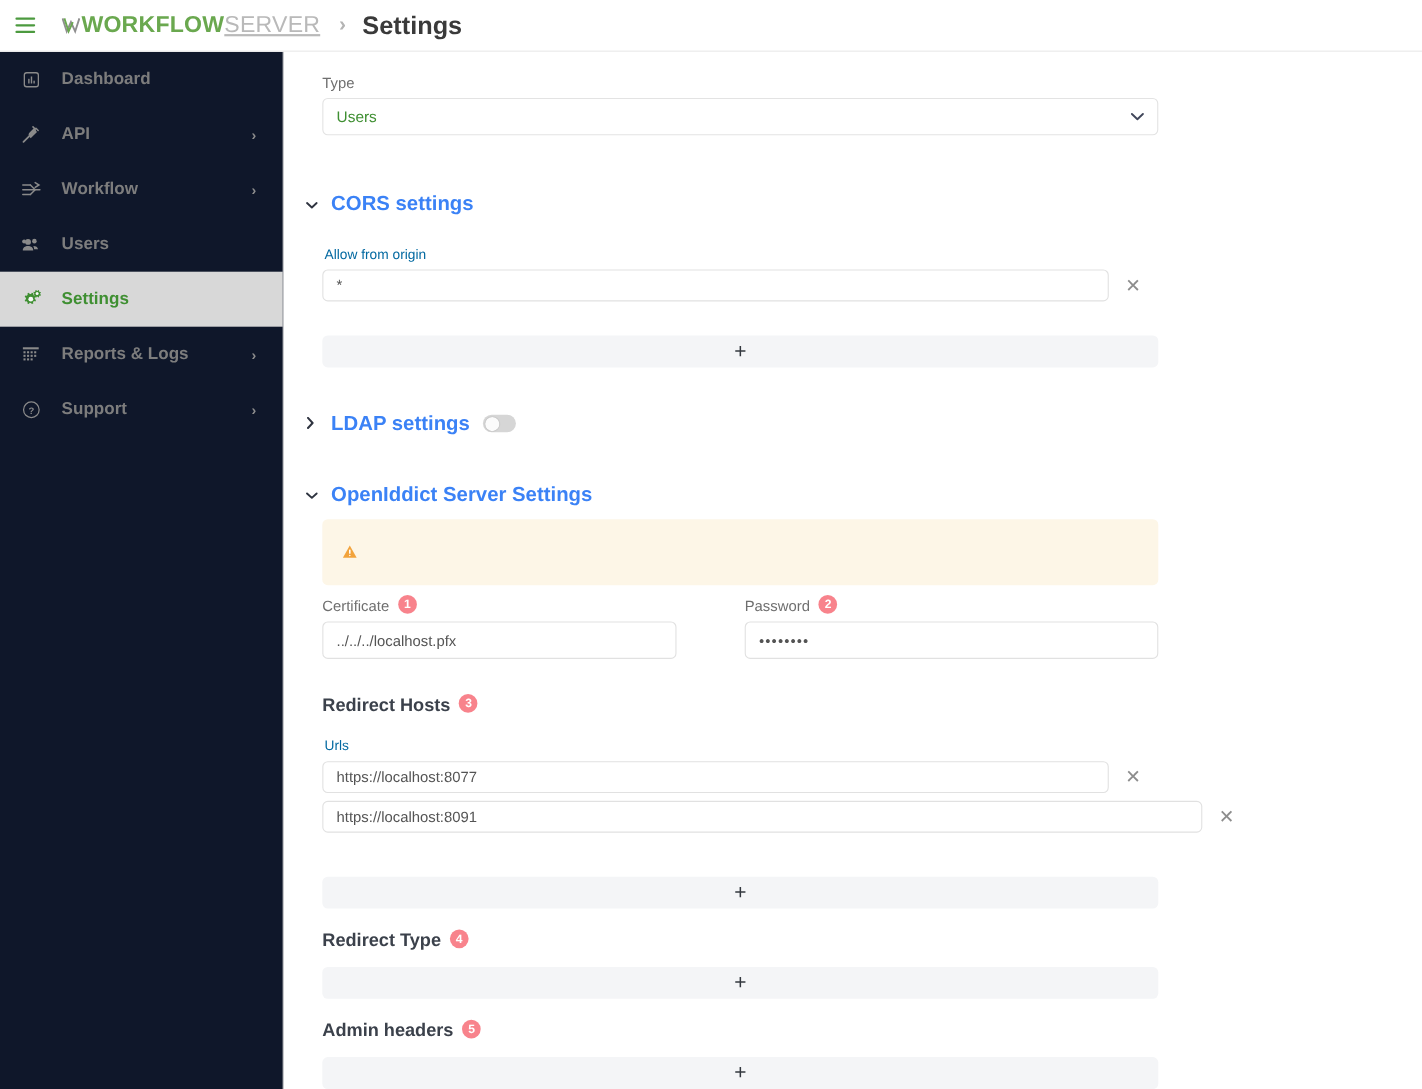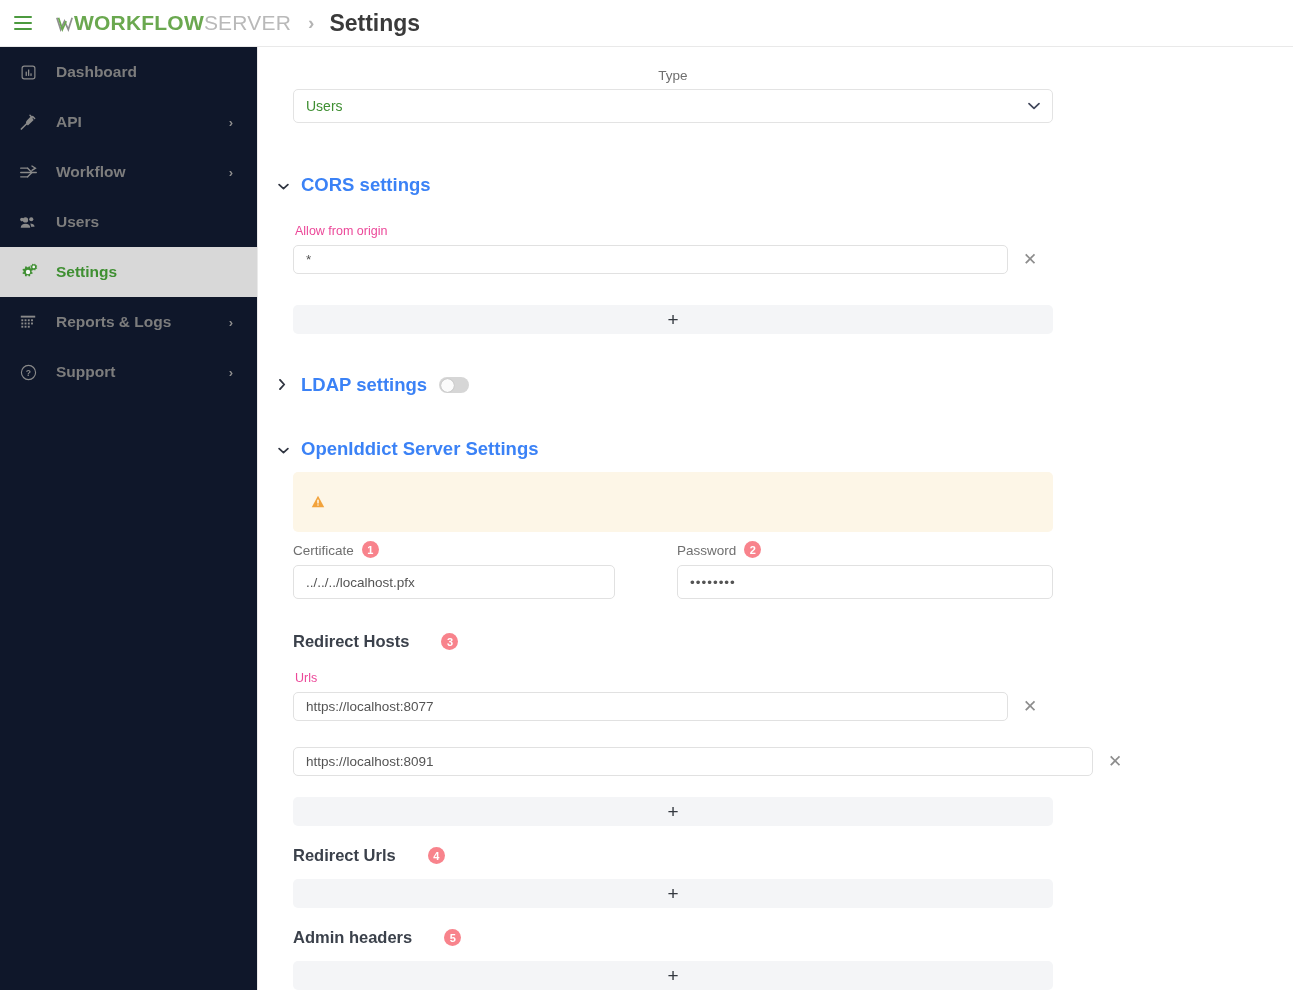--- a/index.html
+++ b/index.html
@@ -29,21 +29,21 @@
   }
   .hamburger span {
     display: block; height: 2px; width: 18px; background: #4c9a3f; border-radius: 1px;
   }
   .logo {
     font-size: 21px; letter-spacing: .2px; font-weight: 400;
     display: flex; align-items: baseline;
     white-space: nowrap; user-select: none;
   }
   .logo .lw { color: #6aa84f; font-weight: 700; }
-  .logo .ls { color: #b9b9b9; font-weight: 400; }
+  .logo .ls { color: #b9b9b9; font-weight: 400; text-decoration: underline; }
   .crumb-sep {
     color: #b4b4b4; font-size: 19px; font-weight: 700;
     margin: 0 15px 0 17px;
   }
   .page-title {
     color: #3a3a3a; font-size: 23px; font-weight: 700;
   }
 
   
   .sidebar {
@@ -88,21 +88,21 @@
     width: 1035px; height: 943px;
     background: #ffffff;
     overflow: hidden;
   }
   .content-inner { position: relative; width: 1035px; }
 
   .field-label {
     font-size: 13.5px; color: #6f6f6f; margin: 0 0 6px 0;
   }
   .sub-label {
-    font-size: 12.5px; color: #ec4899; margin: 0 0 7px 2px;
+    font-size: 12.5px; color: #0369a1; margin: 0 0 7px 2px;
   }
 
   .select-box {
     width: 760px; height: 34px;
     border: 1px solid #e3e3e3; border-radius: 5px;
     background: #fff;
     display: flex; align-items: center;
     padding: 0 12px;
     font-size: 14px; color: #3f8f32;
     cursor: pointer;
@@ -173,21 +173,21 @@
   .badge {
     display: inline-flex; align-items: center; justify-content: center;
     width: 17px; height: 17px; border-radius: 50%;
     background: #f8838c; color: #ffffff;
     font-size: 11px; font-weight: 700;
     margin-left: 8px; vertical-align: middle;
     position: relative; top: -1px;
   }
   .group-title {
     font-size: 16.5px; font-weight: 700; color: #3b414b;
-    display: flex; align-items: flex-end; gap: 24px;
+    display: flex; align-items: flex-start;
   }
   .abs { position: absolute; }
 </style>
 </head>
 <body>
 
 <div class="topbar">
   <div class="hamburger">
     <span></span>
     <span></span>
@@ -305,21 +305,21 @@
         </svg>
     </span>
     <span class="lbl">Support</span>
     <span class="chev">›</span>
   </div>
 </div>
 
 <div class="content">
   <div class="content-inner">
 
-    <div class="abs" style="left:35px; top:21px;text-align:center;">
+    <div class="abs" style="left:35px; top:21px;">
       <div class="field-label">Type</div>
       <div class="select-box">
         <span>Users</span>
         <span class="caret">
           <svg width="12" height="8" viewBox="0 0 12 8">
               <path d="M1 1.6 L6 6.4 L11 1.6" fill="none" stroke="#40465a" stroke-width="1.7" stroke-linecap="round" stroke-linejoin="round"></path>
             </svg>
         </span>
       </div>
     </div>
@@ -397,39 +397,39 @@
     </div>
 
     <div class="abs group-title" style="left:35px; top:585px;">
       <span>Redirect Hosts</span>
       <span class="badge">3</span>
     </div>
 
     <div class="abs" style="left:35px; top:624px;">
       <div class="sub-label">Urls</div>
 
-      <div class="row-input" style="margin-bottom:26px">
+      <div class="row-input" style="margin-bottom:7px">
         <div class="text-input" style="width:715px">
           <span>https://localhost:8077</span>
         </div>
         <div class="x-btn">✕</div>
       </div>
 
       <div class="row-input">
         <div class="text-input" style="width:800px">
           <span>https://localhost:8091</span>
         </div>
         <div class="x-btn">✕</div>
       </div>
     </div>
 
     <div class="abs add-btn" style="left:35px; top:750px;">+</div>
 
     <div class="abs group-title" style="left:35px; top:799px;">
-      <span>Redirect Urls</span>
+      <span>Redirect Type</span>
       <span class="badge">4</span>
     </div>
     <div class="abs add-btn" style="left:35px; top:832px;">+</div>
 
     <div class="abs group-title" style="left:35px; top:881px;">
       <span>Admin headers</span>
       <span class="badge">5</span>
     </div>
     <div class="abs add-btn" style="left:35px; top:914px;">+</div>
 

